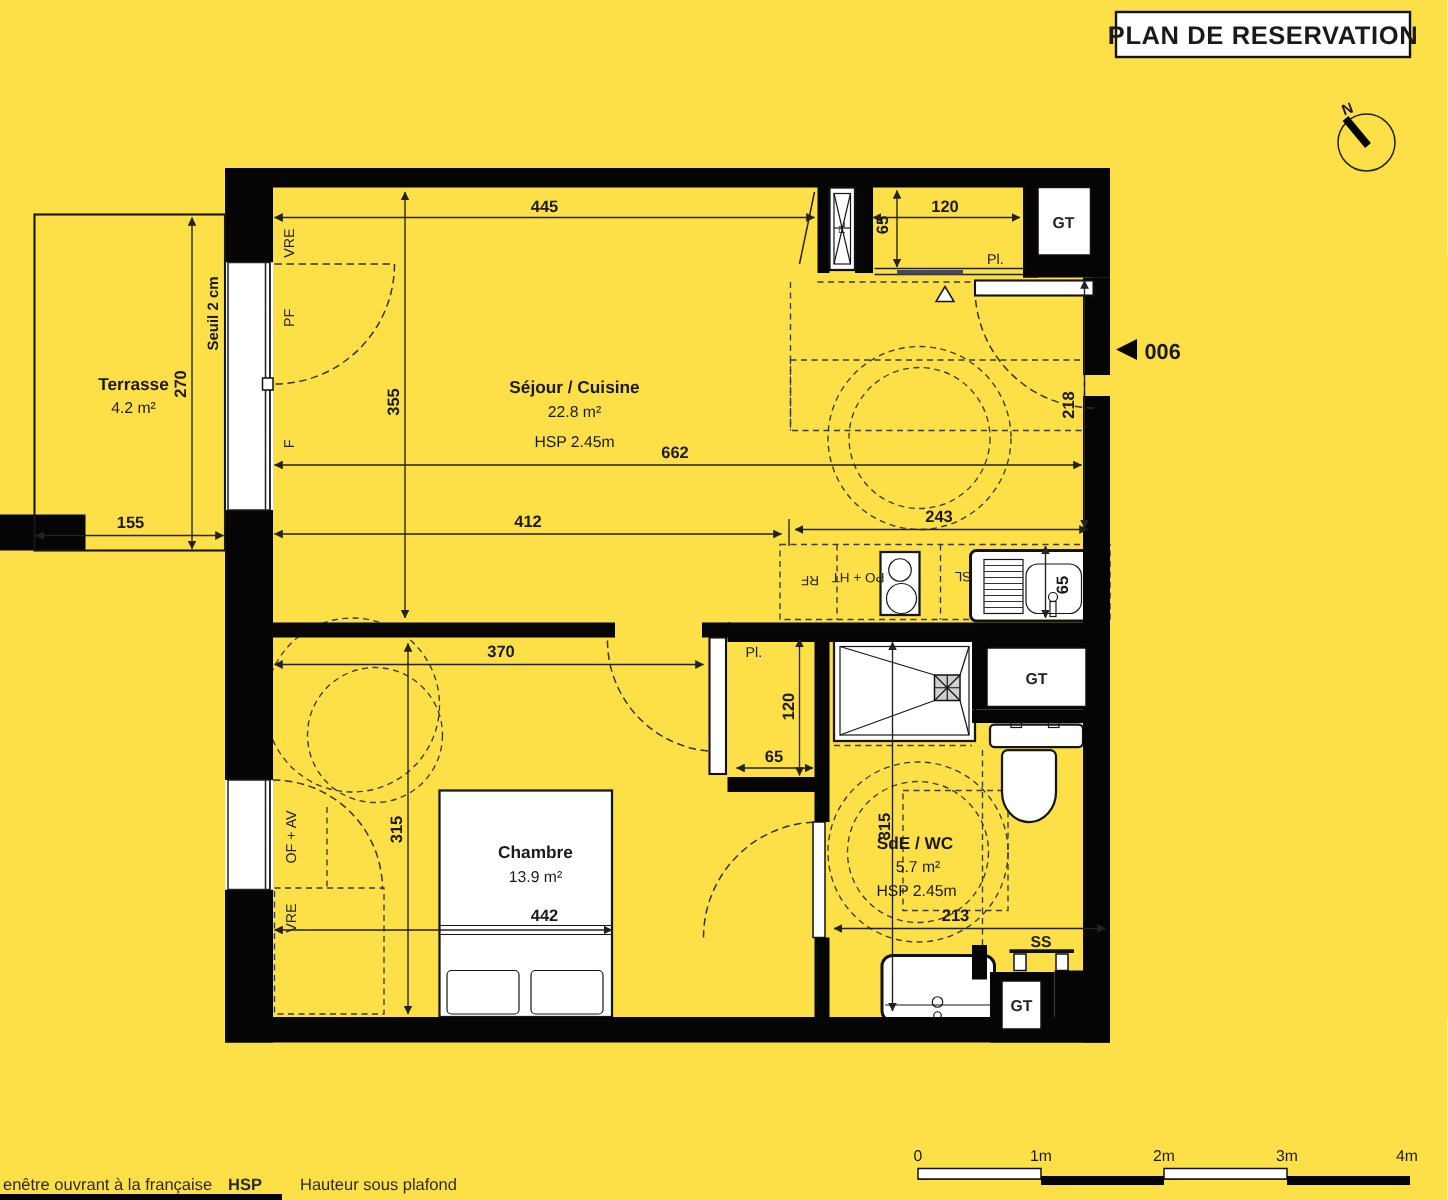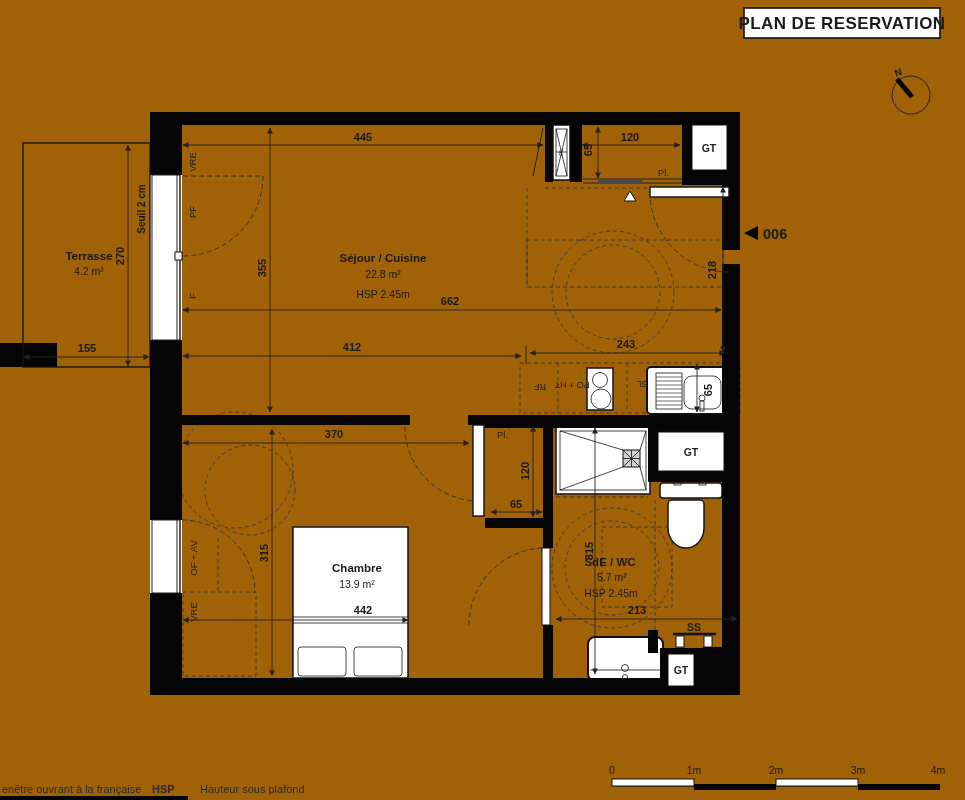--- a/index.html
+++ b/index.html
@@ -1,16 +1,16 @@
 <!DOCTYPE html>
 <html><head>
 <meta charset="utf-8">
 <style>
   html,body{margin:0;padding:0;background:#ffffff;}
-  .stage{width:965px;height:800px;position:relative;background:#a16207;overflow:hidden;}
+  .stage{width:965px;height:800px;position:relative;background:#fde047;overflow:hidden;}
   svg{display:block;}
   text{font-family:"Liberation Sans","DejaVu Sans",sans-serif;fill:#1a1a1a;}
   .dim{font-size:11px;font-weight:bold;}
   .dim-sm{font-size:10px;font-weight:bold;}
   .room-name{font-size:11.5px;font-weight:bold;}
   .room-area{font-size:10.5px;}
   .tag{font-size:10.5px;font-weight:600;fill:#222;}
   .wlabel{font-size:9.5px;fill:#222;}
   .klabel{font-size:9px;fill:#222;}
   .tiny{font-size:6px;fill:#111;}

